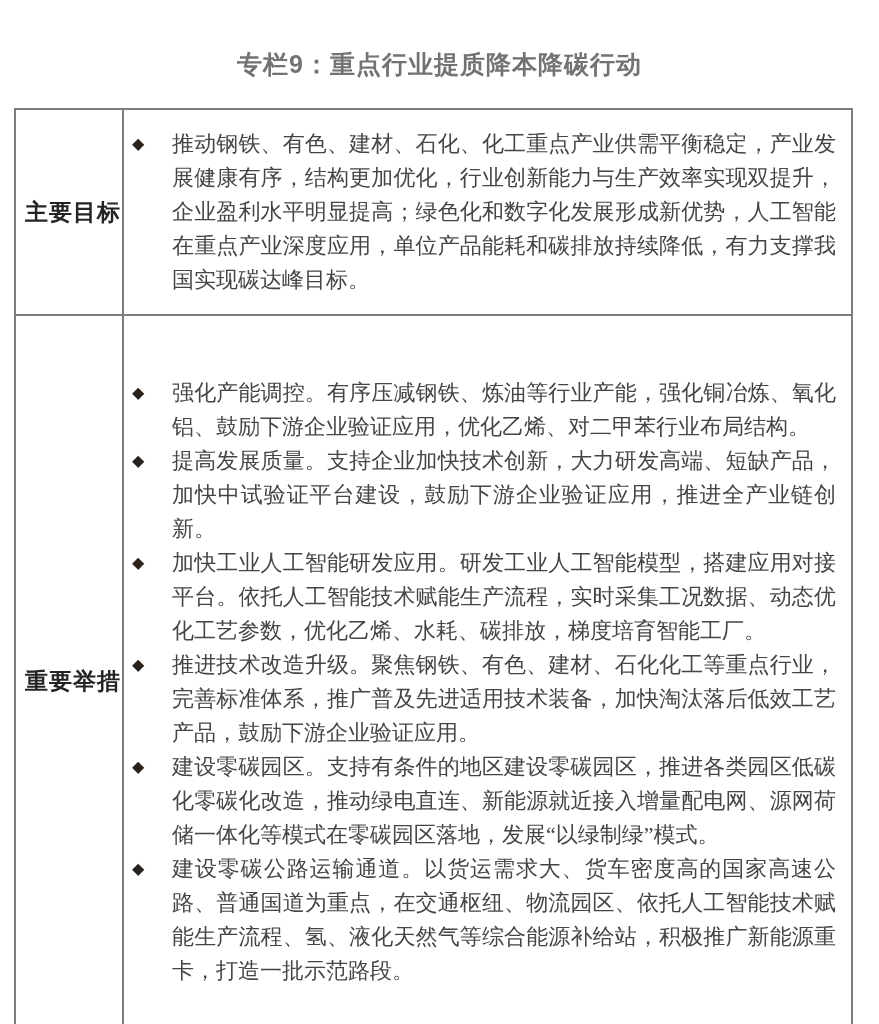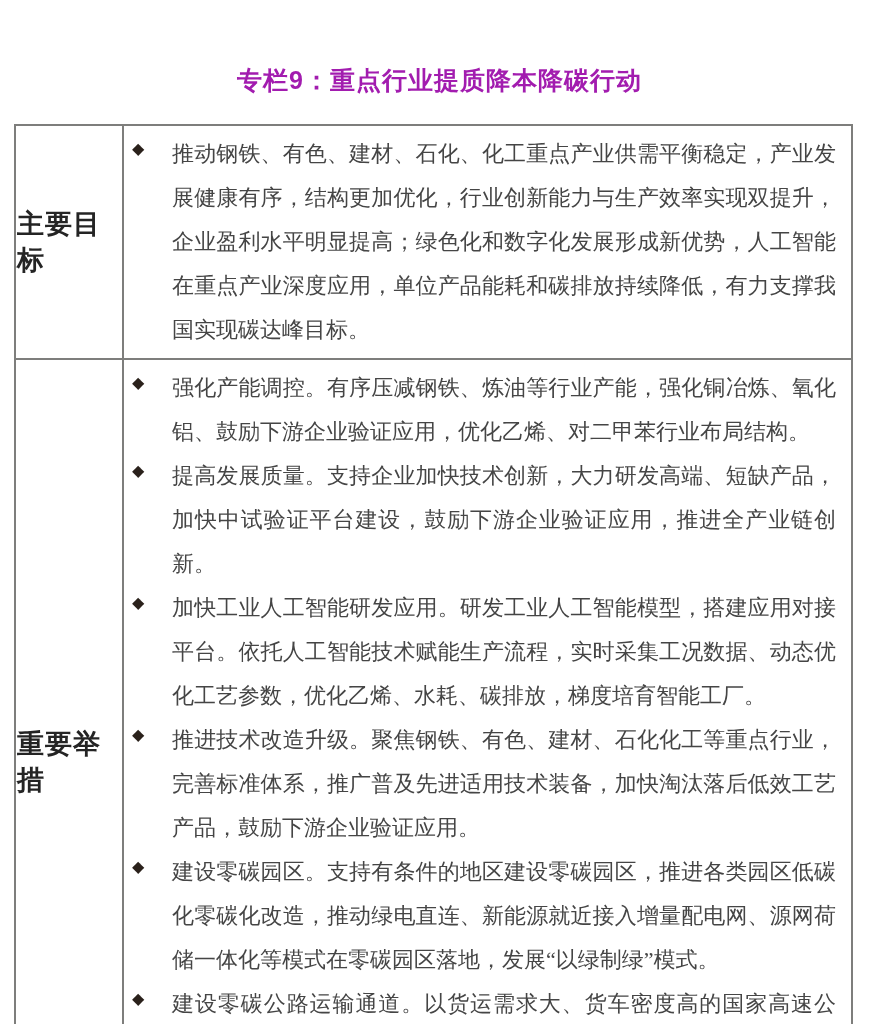--- a/index.html
+++ b/index.html
@@ -7,47 +7,47 @@
     padding: 0;
     background: #ffffff;
   }
   body {
     width: 879px;
     height: 1024px;
     font-family: "Liberation Sans", sans-serif;
     overflow: hidden;
   }
   .page-title {
-    margin: 16px;
+    margin: 0;
     padding-top: 48px;
     height: 27px;
     text-align: center;
     font-size: 25px;
     font-weight: bold;
     letter-spacing: 1px;
-    color: #a21caf;
+    color: #737373;
     font-family: "Liberation Sans", sans-serif;
   }
   table.box-table {
     border-collapse: collapse;
     table-layout: fixed;
     margin: 33px 0 0 14px;
     width: 839px;
     background: #ffffff;
   }
   table.box-table td {
     border: 2px solid #7e7e7c;
     background: #ffffff;
   }
   td.label-cell {
     width: 104px;
-    text-align: left;
+    text-align: right;
     vertical-align: middle;
     font-weight: bold;
-    font-size: 27px;
+    font-size: 23px;
     color: #242424;
     letter-spacing: 1px;
     font-family: "Liberation Sans", sans-serif;
   }
   td.content-cell {
     vertical-align: middle;
     padding: 6px 15px 6px 6px;
   }
   tr.row-goals td { height: 192px; }
   tr.row-measures td { height: 719px; }
@@ -62,21 +62,21 @@
     text-align: left;
     font-size: 16px;
     line-height: 34px;
     color: #2a211b;
     font-family: "DejaVu Sans", sans-serif;
   }
   .bullet-text {
     flex: 1;
     font-family: "Liberation Serif", serif;
     font-size: 22px;
-    line-height: 44px;
+    line-height: 34px;
     color: #454545;
     text-align: justify;
     text-justify: inter-ideograph;
   }
 </style>
 </head>
 <body>
 
 <h1 class="page-title">专栏9：重点行业提质降本降碳行动</h1>
 

